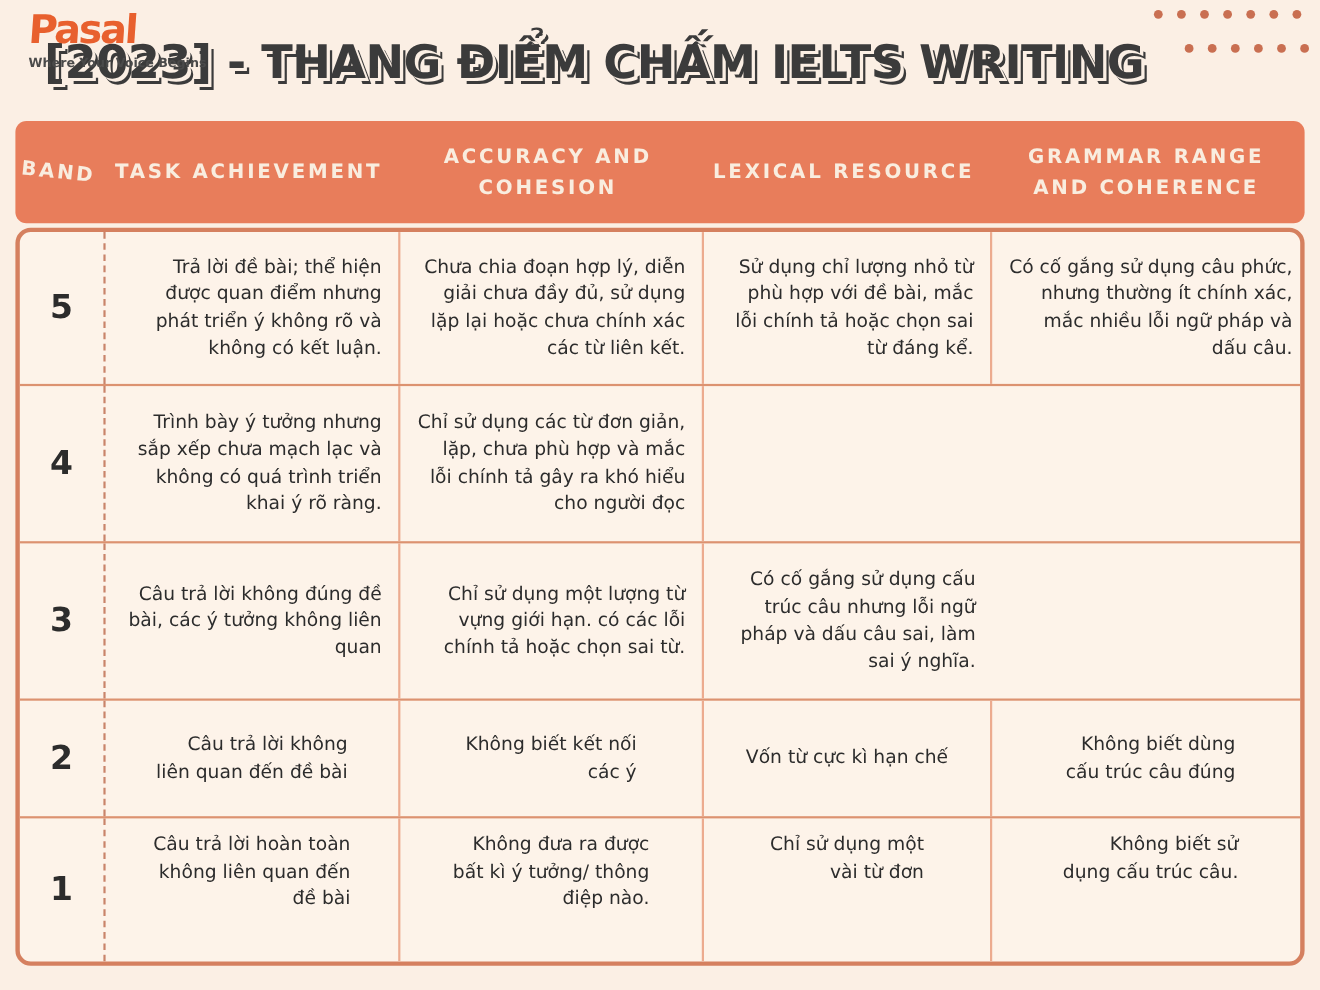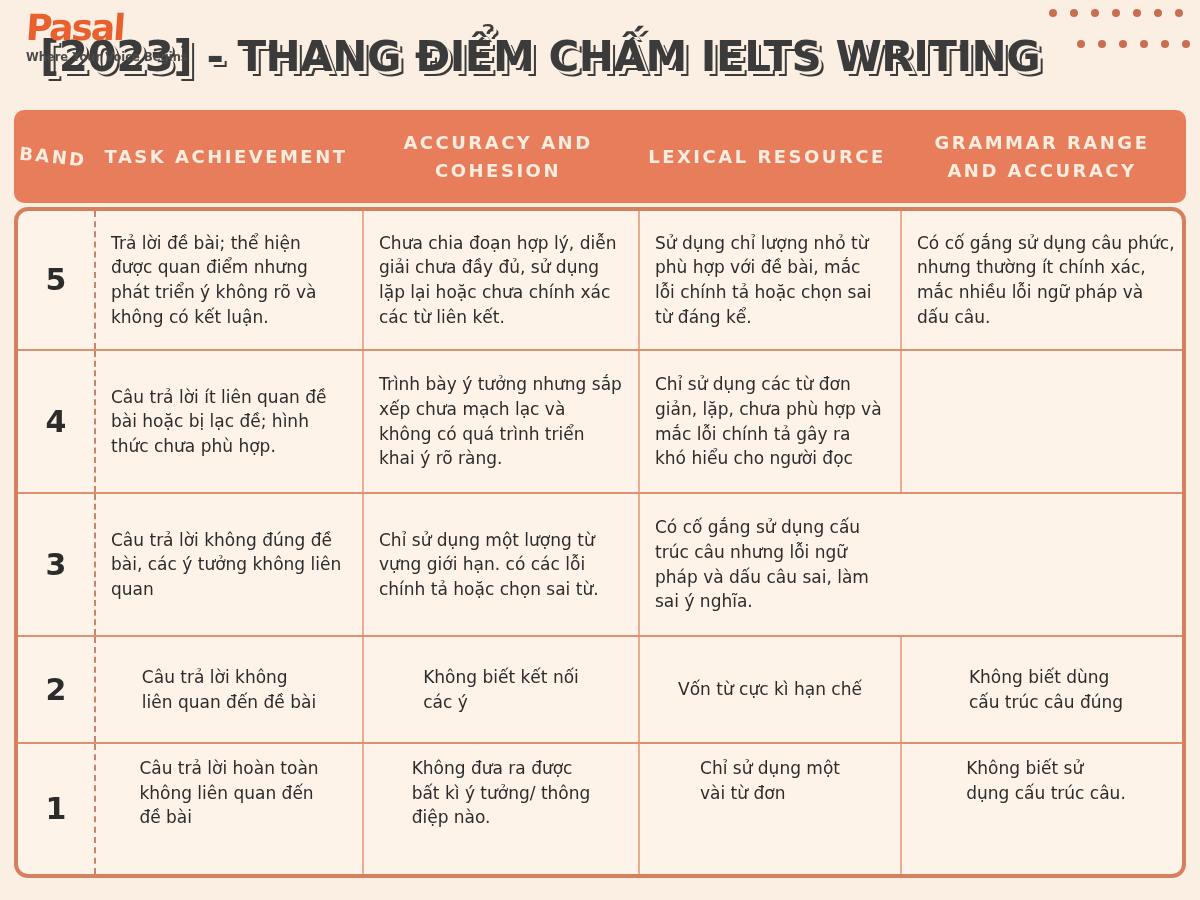--- a/index.html
+++ b/index.html
@@ -86,21 +86,21 @@
     grid-template-rows: 140px 143px 143px 107px auto;
     height: 671px;
   }
   .row {
     display: grid;
     grid-template-columns: 78px 268px 276px 262px 288px;
   }
   .row:not(:last-child) { border-bottom: 2px solid #DC9270; }
   .cell {
     display: flex; align-items: center; justify-content: center;
-    text-align: left;
+    text-align: right;
     color: #2C2C2C;
     font-size: 17px;
     line-height: 1.45;
     padding: 8px 15px;
     white-space: pre-line;
   }
   .cell.band-cell {
     font-size: 30px;
     font-weight: 700;
     border-right: 2px dashed #C9846A;
@@ -141,36 +141,35 @@
     </div>
   </div>
 
   <div class="table-wrap">
 
     <div class="thead">
       <div class="th band-th">BAND</div>
       <div class="th">TASK ACHIEVEMENT</div>
       <div class="th">ACCURACY AND COHESION</div>
       <div class="th">LEXICAL RESOURCE</div>
-      <div class="th">GRAMMAR RANGE AND ACCURACY</div>
+      <div class="th">GRAMMAR RANGE AND COHERENCE</div>
     </div>
 
     <div class="tbody">
 
       <div class="row">
         <div class="cell band-cell">5</div>
         <div class="cell mid">Trả lời đề bài; thể hiện được quan điểm nhưng phát triển ý không rõ và không có kết luận.</div>
         <div class="cell mid">Chưa chia đoạn hợp lý, diễn giải chưa đầy đủ, sử dụng lặp lại hoặc chưa chính xác các từ liên kết.</div>
         <div class="cell mid">Sử dụng chỉ lượng nhỏ từ phù hợp với đề bài, mắc lỗi chính tả hoặc chọn sai từ đáng kể.</div>
         <div class="cell">Có cố gắng sử dụng câu phức, nhưng thường ít chính xác, mắc nhiều lỗi ngữ pháp và dấu câu.</div>
       </div>
 
       <div class="row">
         <div class="cell band-cell">4</div>
-        <div class="cell mid">Câu trả lời ít liên quan đề bài hoặc bị lạc đề; hình thức chưa phù hợp.</div>
         <div class="cell mid">Trình bày ý tưởng nhưng sắp xếp chưa mạch lạc và không có quá trình triển khai ý rõ ràng.</div>
         <div class="cell mid">Chỉ sử dụng các từ đơn giản, lặp, chưa phù hợp và mắc lỗi chính tả gây ra khó hiểu cho người đọc</div>
       </div>
 
       <div class="row">
         <div class="cell band-cell">3</div>
         <div class="cell mid">Câu trả lời không đúng đề bài, các ý tưởng không liên quan</div>
         <div class="cell mid">Chỉ sử dụng một lượng từ vựng giới hạn. có các lỗi chính tả hoặc chọn sai từ.</div>
         <div class="cell">Có cố gắng sử dụng cấu trúc câu nhưng lỗi ngữ pháp và dấu câu sai, làm sai ý nghĩa.</div>
       </div>

